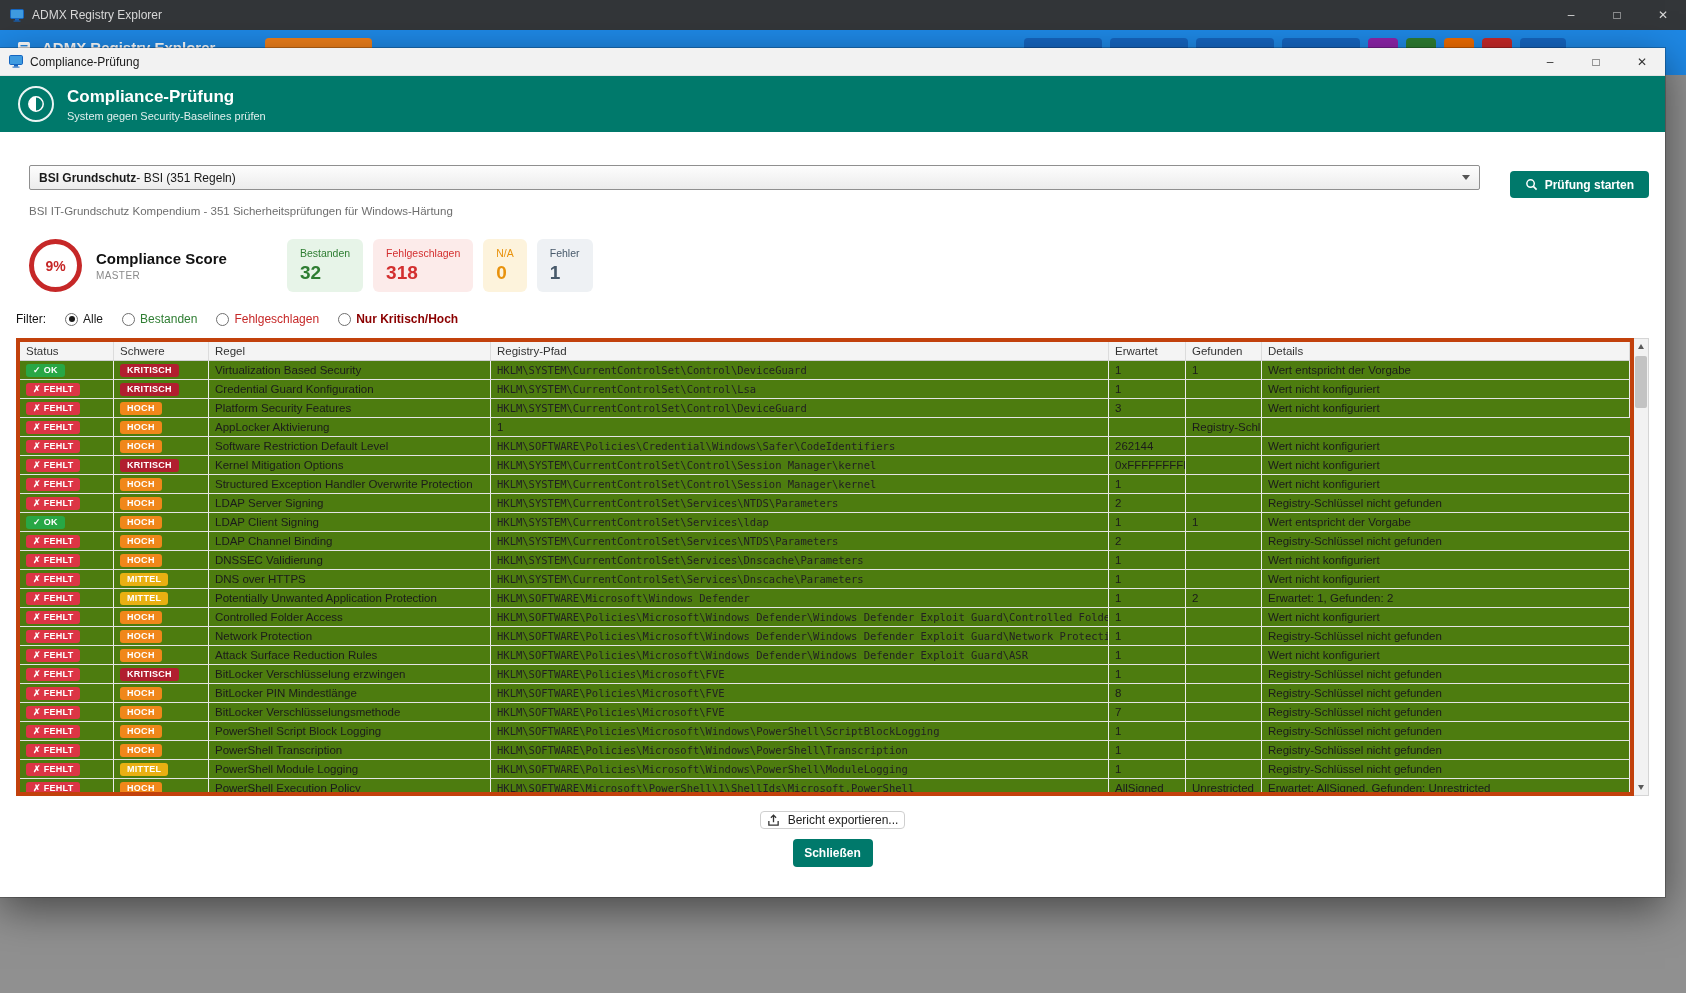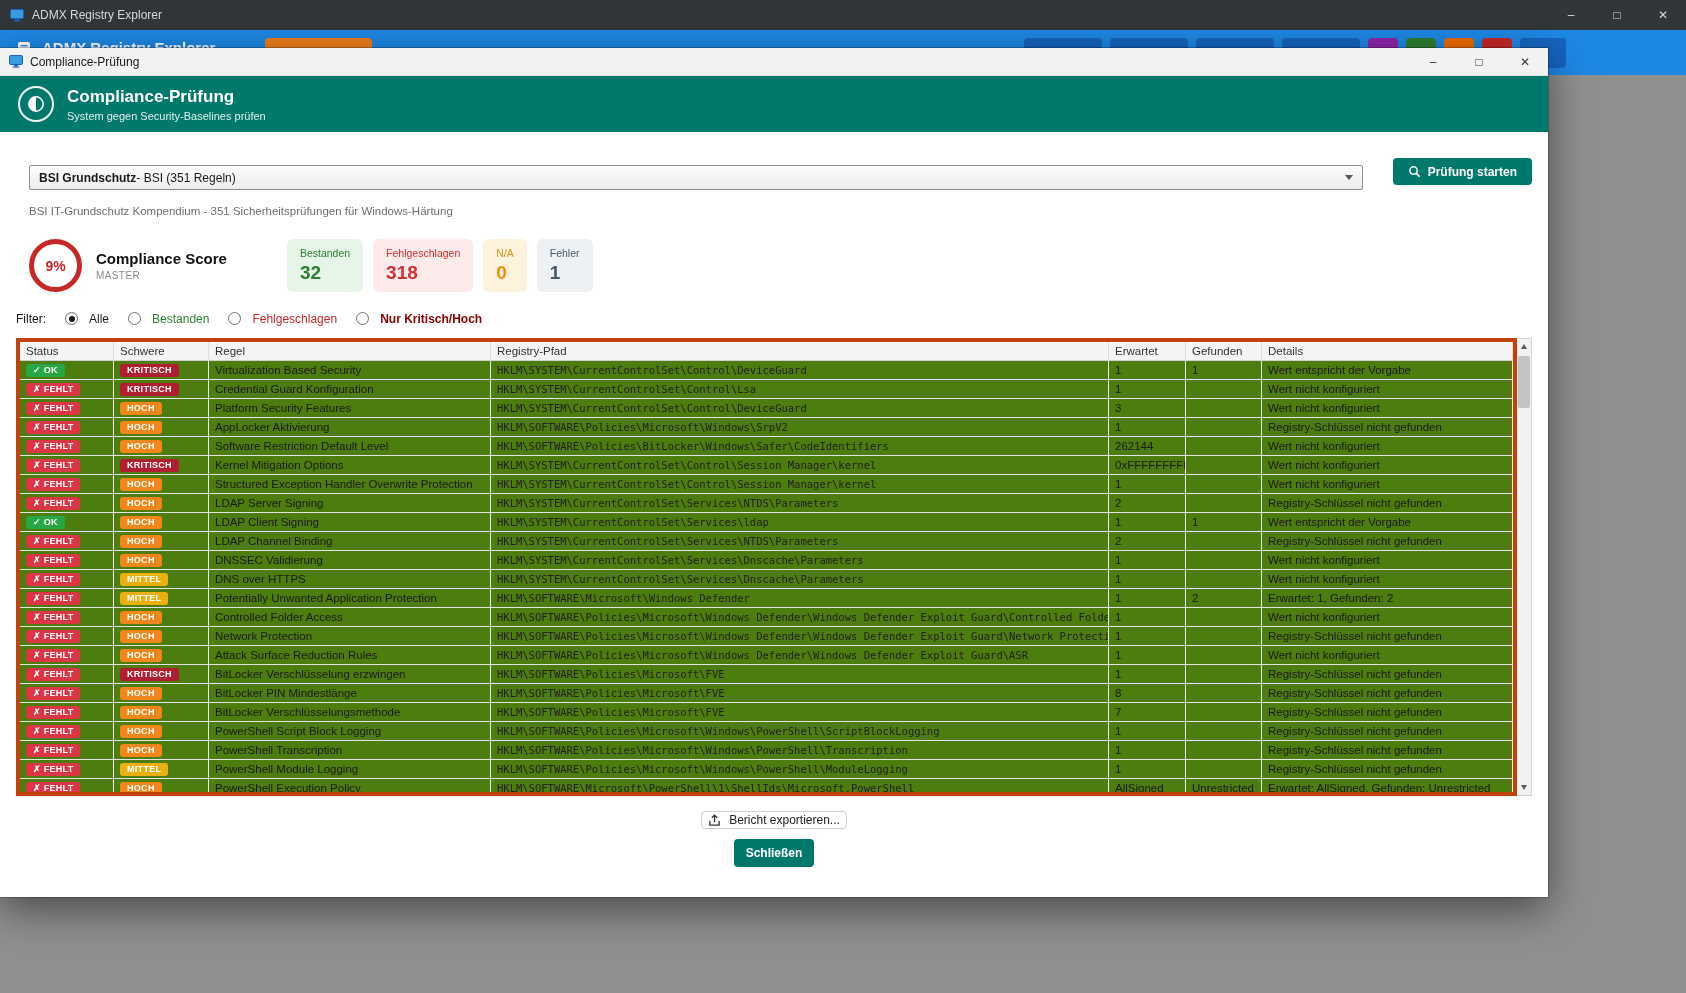--- a/index.html
+++ b/index.html
@@ -29,21 +29,21 @@
   .hdr-chip { height: 30px; border-radius: 4px; }
 
   .bg-statusbar {
     position: absolute; left: 0; right: 0; top: 899px; height: 25px;
     background: #54575b; color: #f1f1f1; font-size: 12px;
     display: flex; align-items: center; padding-left: 14px;
   }
 
   
   .modal {
-    position: absolute; left: 0; top: 48px; width: 1548px; height: 849px;
+    position: absolute; left: 0; top: 48px; width: 1665px; height: 849px;
     background: #fff; box-shadow: 0 12px 40px rgba(0,0,0,.5), 0 0 0 1px rgba(0,0,0,.22);
     display: flex; flex-direction: column;
   }
   .dlg-titlebar {
     flex: 0 0 28px; background: #f2f2f2; border-bottom: 1px solid #e3e3e3;
     display: flex; align-items: center; font-size: 12px; color: #1a1a1a;
   }
   .dlg-titlebar .app-icon { margin-left: 9px; display: flex; }
   .dlg-title-text { margin-left: 7px; }
   .dlg-titlebar .win-btn { color: #333; }
@@ -66,21 +66,21 @@
   .dropdown {
     margin-top: 7px; width: calc(100% - 13px - 156px); height: 25px;
     border: 1px solid #8f8f8f; border-radius: 2px;
     background: linear-gradient(#fdfdfd, #ececec);
     display: flex; align-items: center; padding: 0 9px; font-size: 12px; color: #1a1a1a;
   }
   .dd-bold { font-weight: bold; }
   .dd-arrow { margin-left: auto; width: 0; height: 0; border-left: 4px solid transparent; border-right: 4px solid transparent; border-top: 5px solid #555; }
   .baseline-desc { margin-top: 15px; font-size: 11.5px; color: #6e6e6e; }
   .start-btn {
-    position: absolute; top: 0; right: 0; height: 27px; padding: 0 15px;
+    position: absolute; top: 13px; right: 0; height: 27px; padding: 0 15px;
     background: #00796b; border: none; border-radius: 4px;
     color: #fff; font-weight: bold; font-size: 12px;
     display: flex; align-items: center; gap: 7px; cursor: pointer;
     font-family: "Liberation Sans", sans-serif;
   }
 
   .score-row { margin-top: 22px; padding-left: 13px; display: flex; align-items: center; }
   .score-circle {
     width: 53px; height: 53px; border: 5px solid #c62828; border-radius: 50%;
     display: flex; align-items: center; justify-content: center;
@@ -88,21 +88,21 @@
   }
   .score-meta { margin-left: 14px; }
   .score-title { font-size: 15px; font-weight: bold; color: #111; }
   .score-sub { font-size: 10px; color: #8a8a8a; margin-top: 3px; letter-spacing: .4px; }
   .stats { margin-left: 60px; display: flex; gap: 10px; }
   .stat-card { border-radius: 6px; padding: 8px 13px; min-width: 42px; }
   .stat-label { font-size: 10.5px; }
   .stat-value { font-size: 19px; font-weight: bold; margin-top: 3px; }
 
   .filter-row { margin-top: 20px; display: flex; align-items: center; gap: 19px; font-size: 12px; color: #111; }
-  .radio-opt { display: flex; gap: 11px; cursor: pointer; }
+  .radio-opt { display: flex; align-items: center; gap: 5px; cursor: pointer; }
   .radio {
     width: 13px; height: 13px; border: 1px solid #707070; border-radius: 50%; background: #fff;
     display: flex; align-items: center; justify-content: center; flex: 0 0 auto;
   }
   .radio.sel::after { content: ""; width: 6px; height: 6px; border-radius: 50%; background: #1a1a1a; }
 
   .table-area { margin-top: 12px; display: flex; flex: 0 0 auto; height: 458px; }
   .rtable { flex: 1; border: 4px solid #c2410c; overflow: hidden; background: #4d7c0f; }
   .tgrid { display: grid; grid-template-columns: 94px 95px 282px 618px 77px 76px 1fr; }
   .thead { height: 19px; background: #f4f4f4; border-bottom: 1px solid #d0d0d0; }
@@ -335,34 +335,33 @@
                 <div class="tcell c-det">Wert nicht konfiguriert</div>
               </div>
               <div class="trow tgrid">
                 <div class="tcell c-status">
                   <span class="badge b-fail">✗ FEHLT</span>
                 </div>
                 <div class="tcell c-sev">
                   <span class="badge sev-hoch">HOCH</span>
                 </div>
                 <div class="tcell c-rule">AppLocker Aktivierung</div>
-                <div class="tcell c-path">HKLM\SOFTWARE\Policies\Microsoft\Windows\SrpV2</div>
                 <div class="tcell c-exp">1</div>
                 <div class="tcell c-found"></div>
                 <div class="tcell c-det">Registry-Schlüssel nicht gefunden</div>
               </div>
               <div class="trow tgrid">
                 <div class="tcell c-status">
                   <span class="badge b-fail">✗ FEHLT</span>
                 </div>
                 <div class="tcell c-sev">
                   <span class="badge sev-hoch">HOCH</span>
                 </div>
                 <div class="tcell c-rule">Software Restriction Default Level</div>
-                <div class="tcell c-path">HKLM\SOFTWARE\Policies\BitLocker\Windows\Safer\CodeIdentifiers</div>
+                <div class="tcell c-path">HKLM\SOFTWARE\Policies\Credential\Windows\Safer\CodeIdentifiers</div>
                 <div class="tcell c-exp">262144</div>
                 <div class="tcell c-found"></div>
                 <div class="tcell c-det">Wert nicht konfiguriert</div>
               </div>
               <div class="trow tgrid">
                 <div class="tcell c-status">
                   <span class="badge b-fail">✗ FEHLT</span>
                 </div>
                 <div class="tcell c-sev">
                   <span class="badge sev-krit">KRITISCH</span>

